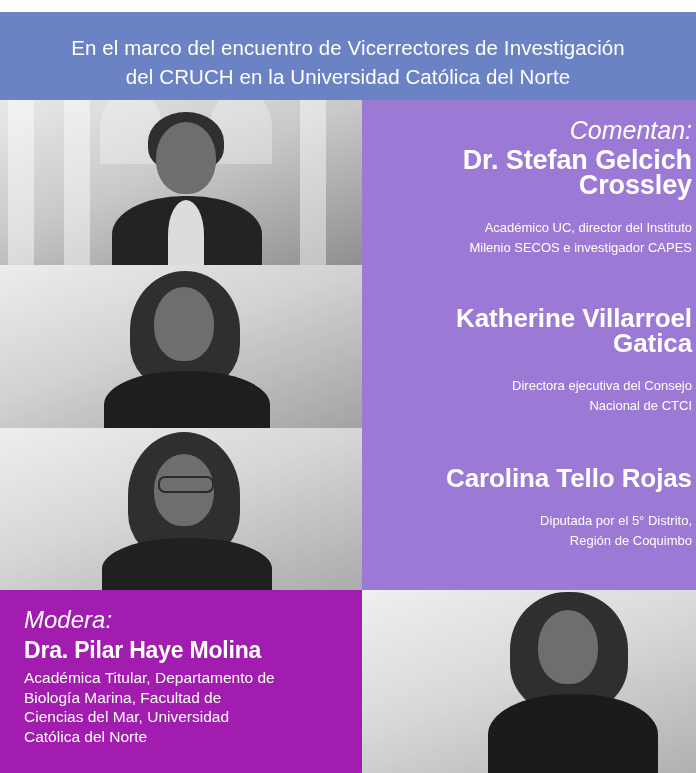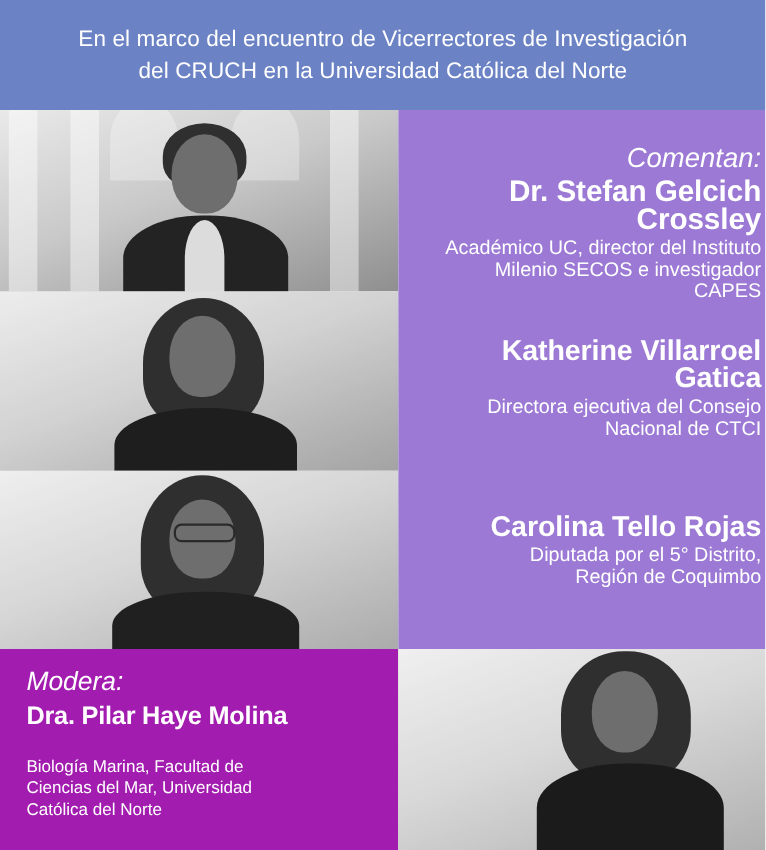--- a/index.html
+++ b/index.html
@@ -15,21 +15,21 @@
     width: 696px;
     height: 773px;
     overflow: hidden;
     background: #ffffff;
   }
 
   
   .header {
     position: absolute;
     left: 0;
-    top: 0;
+    top: 12px;
     width: 696px;
     height: 100px;
     background: #6b82c4;
     display: flex;
     flex-direction: column;
     align-items: center;
     justify-content: center;
     box-sizing: border-box;
     padding: 6px 22px;
   }
@@ -120,26 +120,26 @@
   .sp-name {
     font-size: 27px;
     font-weight: bold;
     line-height: 25px;
     letter-spacing: -0.1px;
   }
   .sp-name.big {
     font-size: 26px;
   }
   .sp-role {
-    font-size: 18px;
+    font-size: 13px;
     line-height: 19.5px;
-    margin-top: 4px;
-  }
-
-  .block-1 { top: 130px; }
+    margin-top: 20px;
+  }
+
+  .block-1 { top: 116px; }
   .block-2 { top: 306px; }
   .block-3 { top: 466px; }
 
   
   .moderator {
     position: absolute;
     left: 0;
     top: 590px;
     width: 362px;
     height: 183px;
@@ -244,21 +244,21 @@
     <div class="sp-role">
       <span>Diputada por el 5° Distrito,</span><br>
       <span>Región de Coquimbo</span>
     </div>
   </div>
 
   <div class="moderator">
     <div class="modera-label">Modera:</div>
     <div class="mod-name">Dra. Pilar Haye Molina</div>
     <div class="mod-role">
-      <br>
+      <span>Académica Titular, Departamento de</span><br>
       <span>Biología Marina, Facultad de</span><br>
       <span>Ciencias del Mar, Universidad</span><br>
       <span>Católica del Norte</span>
     </div>
   </div>
 
   <div class="photo-4">
     <div class="portrait">
       <div class="bg-shape" style="left:0; top:0; width:334px; height:183px; background:rgba(255,255,255,0.3);"></div>
       <div class="hair" style="left:148px; top:2px; width:118px; height:120px; border-radius:48% 48% 40% 40%;"></div>

